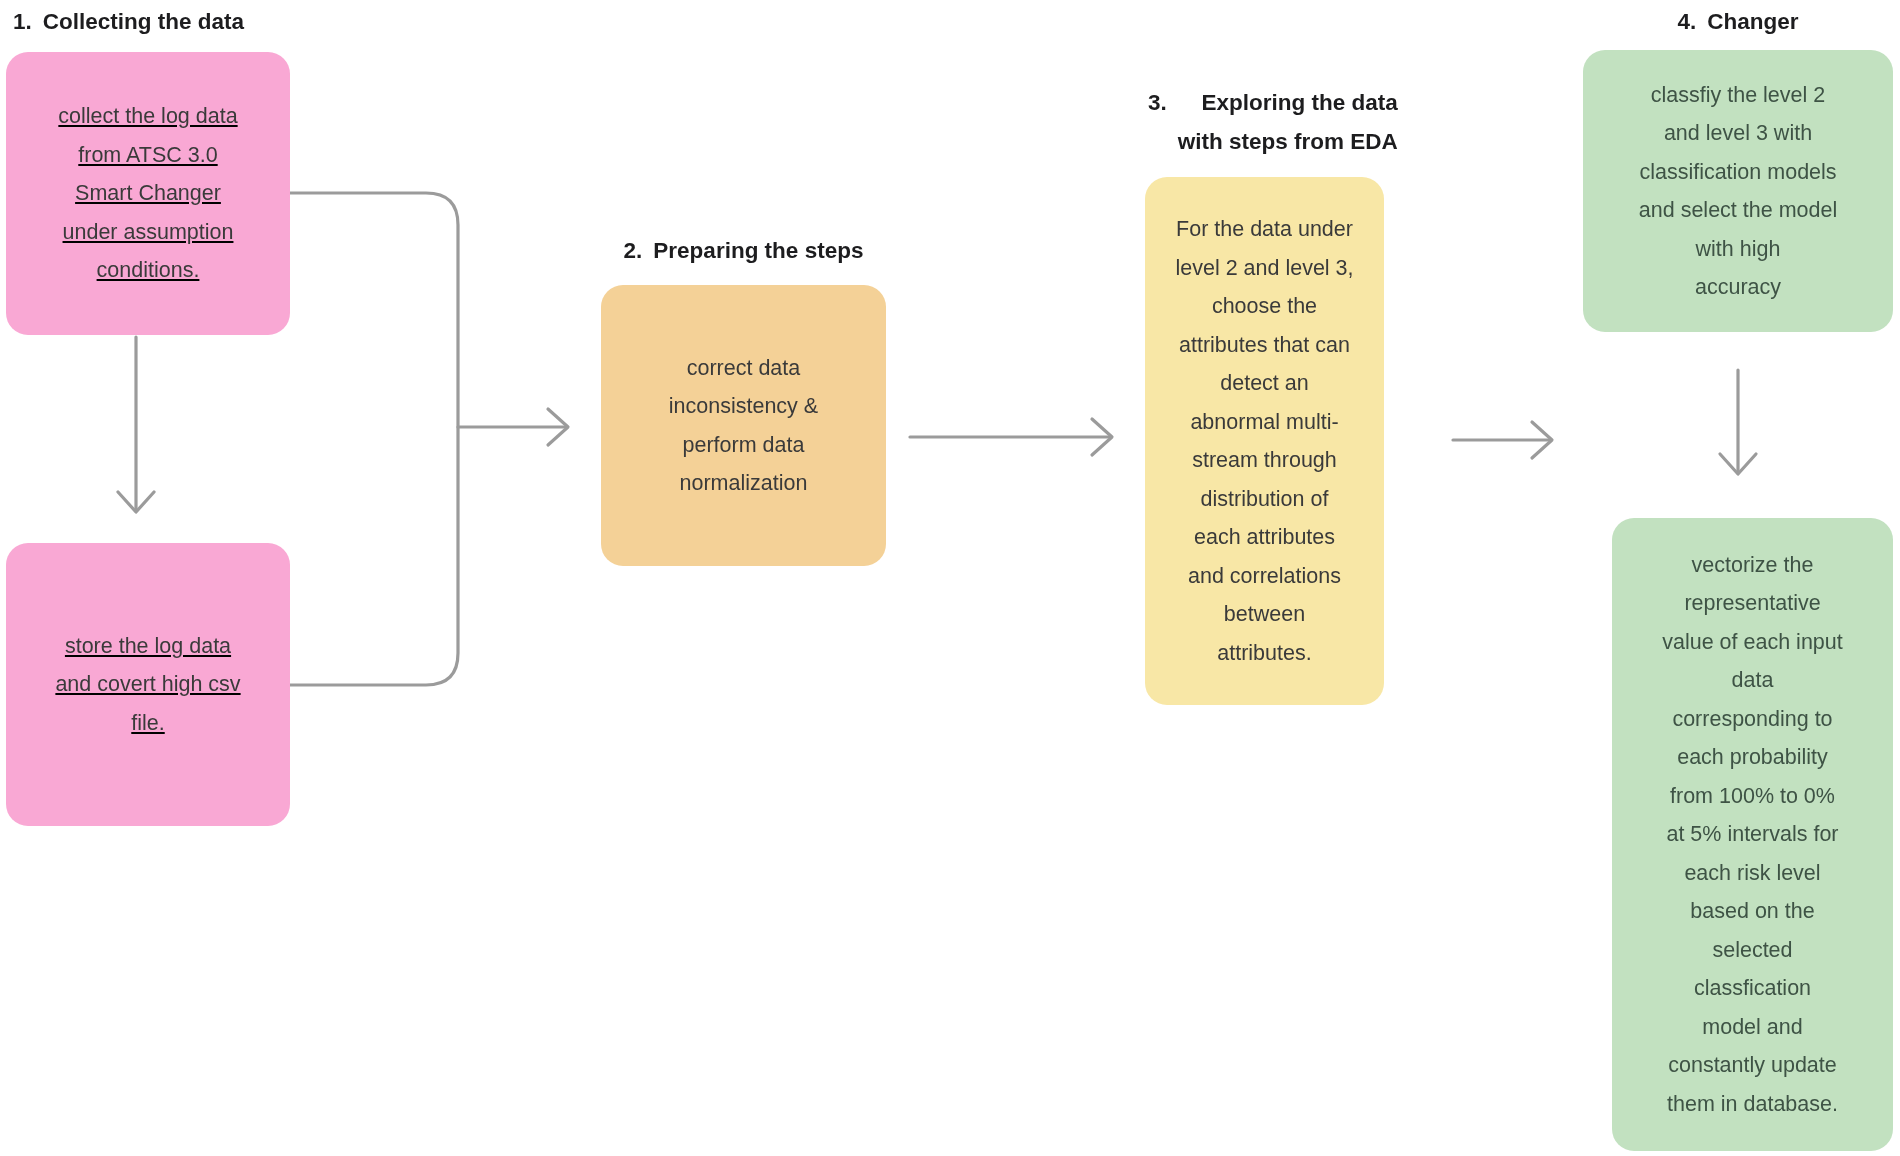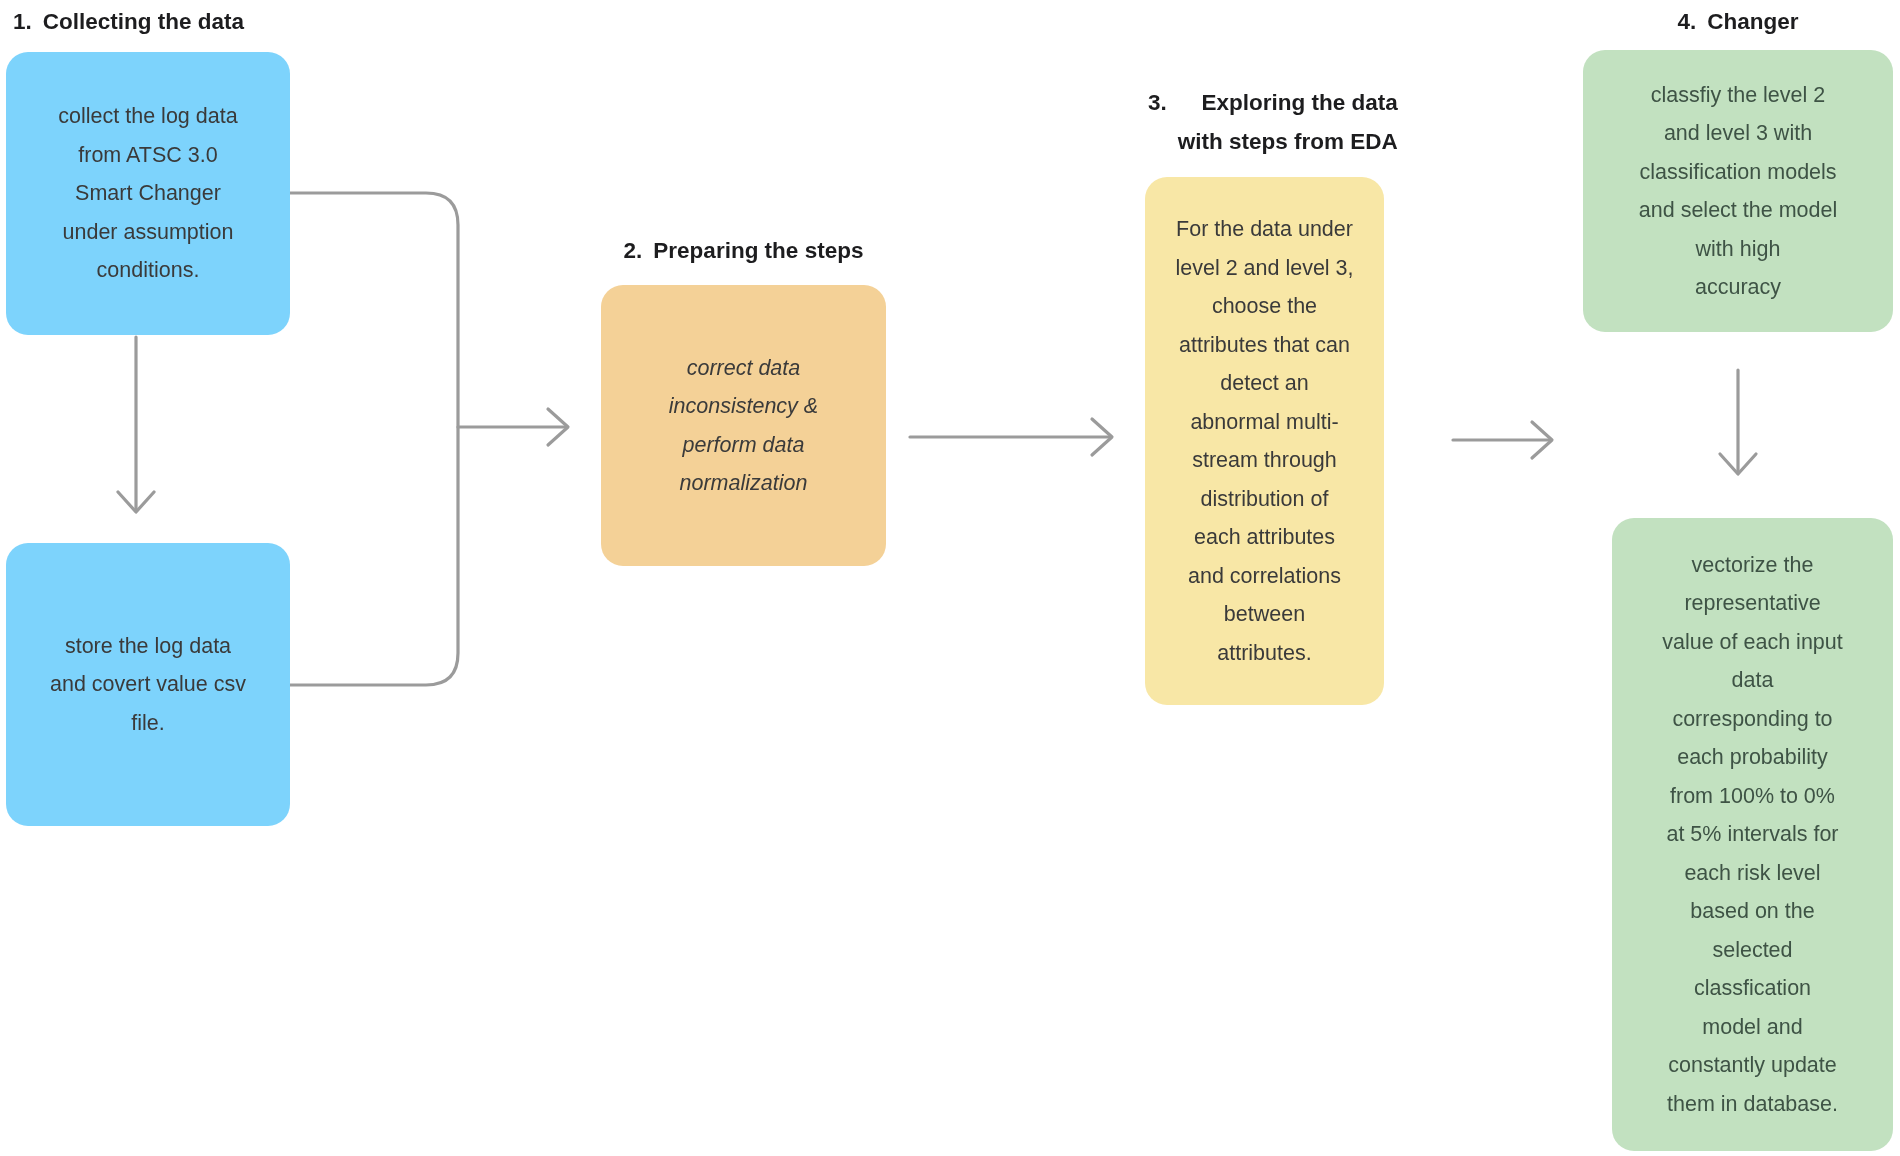--- a/index.html
+++ b/index.html
@@ -39,22 +39,22 @@
     padding: 12px 10px;
   }
   .node .node-text {
     white-space: pre-line;
     text-align: center;
     font-size: 21.5px;
     line-height: 38.5px;
     font-weight: 500;
     color: #3a3a3a;
   }
-  .pink   { background: #7dd3fc; }
-  .orange { background: #f4d197; font-style: italic; }
+  .pink   { background: #f9a8d4; text-decoration: underline; }
+  .orange { background: #f4d197; }
   .yellow { background: #f8e7a6; }
   .green  { background: #c2e1c0; justify-content: center; }
   .green .node-text { color: #3e5345; }
 
   .stage-title {
     position: absolute;
     display: flex;
     gap: 11px;
     font-size: 22.5px;
     line-height: 39px;
@@ -125,21 +125,21 @@
   <div id="box-collect" class="node pink">
     <div class="node-text">collect the log data
 from ATSC 3.0
 Smart Changer
 under assumption
 conditions.</div>
   </div>
 
   <div id="box-store" class="node pink">
     <div class="node-text">store the log data
-and covert value csv
+and covert high csv
 file.</div>
   </div>
 
   <div id="box-prepare" class="node orange">
     <div class="node-text">correct data
 inconsistency &amp;
 perform data
 normalization</div>
   </div>
 

